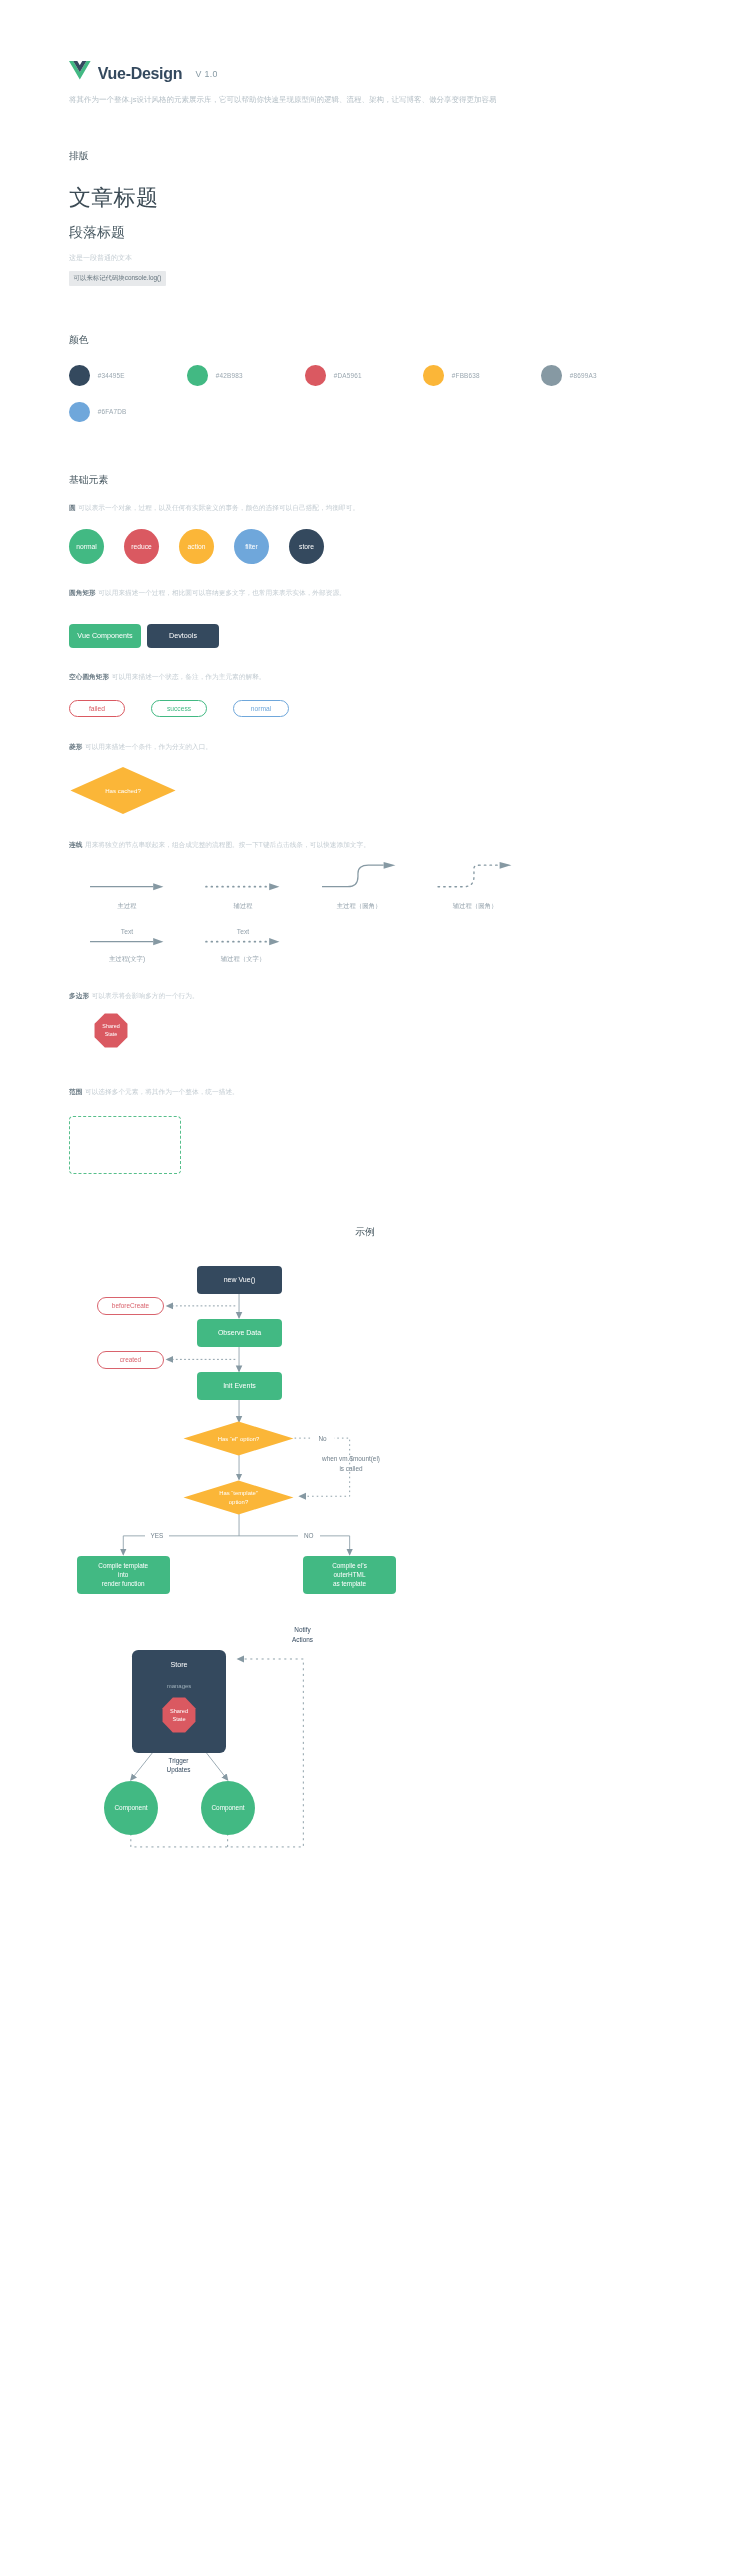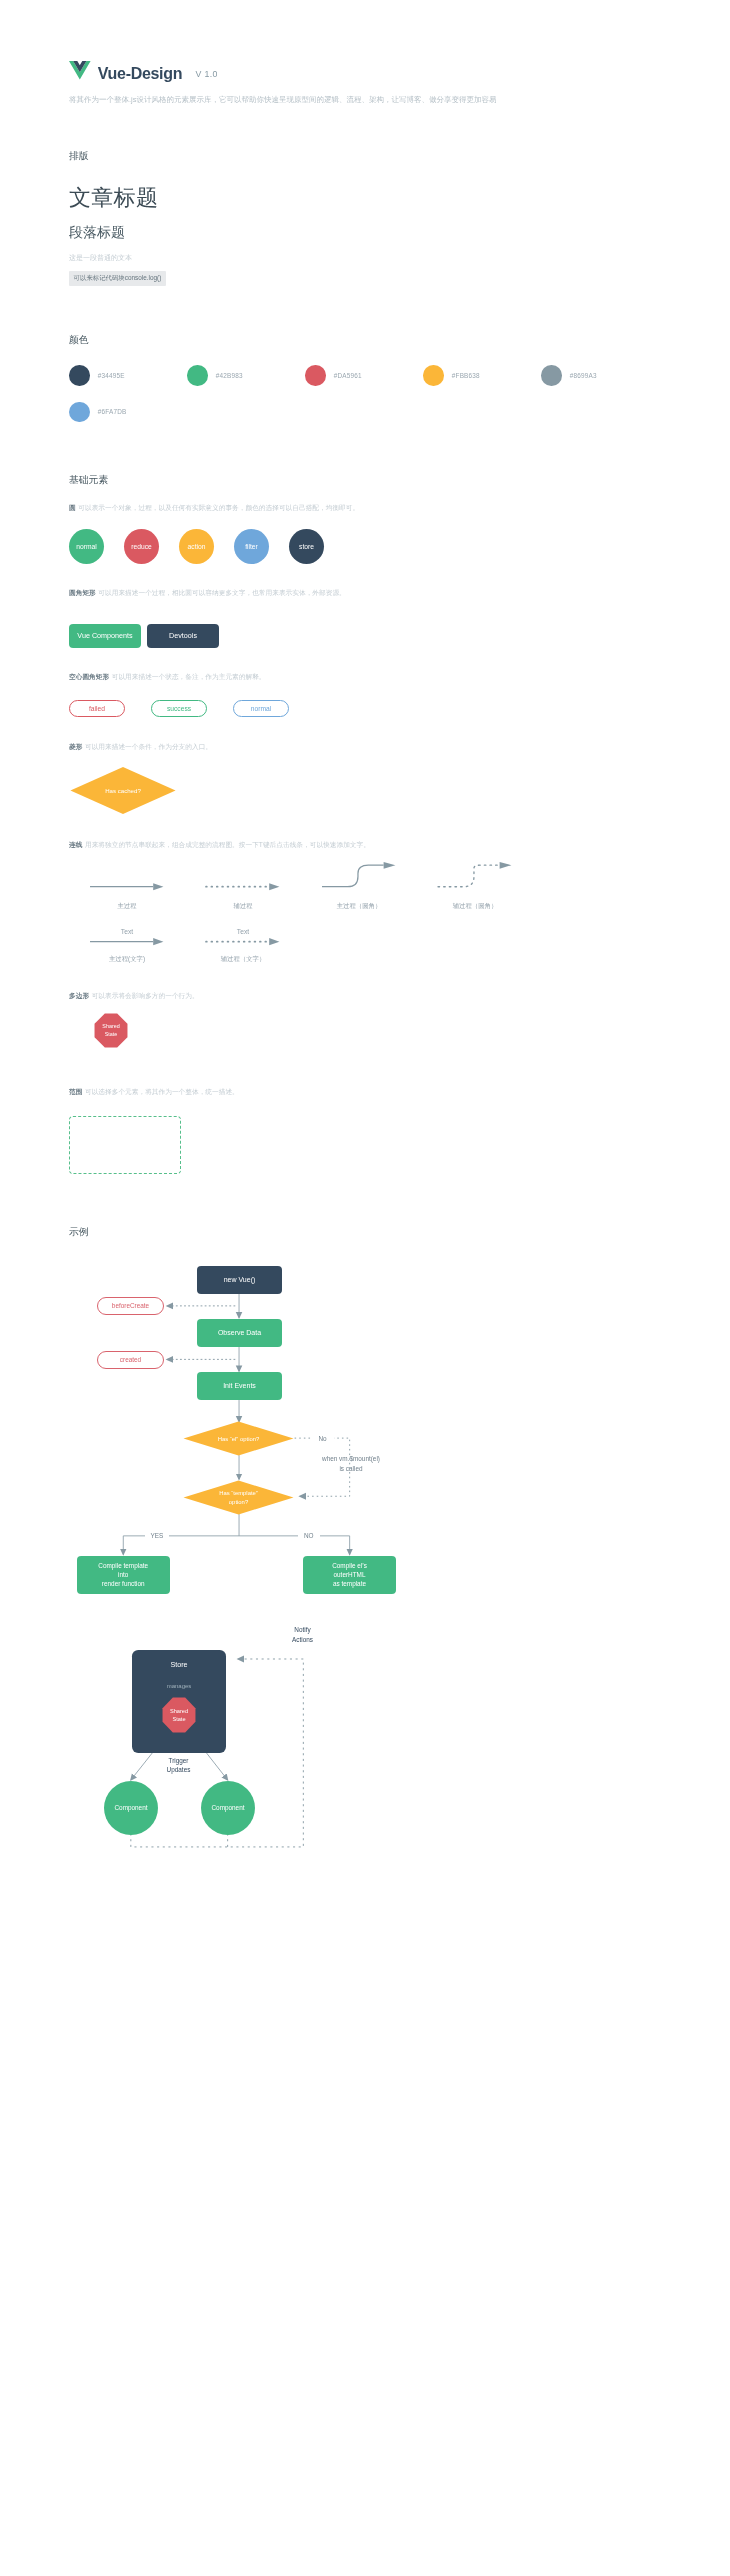--- a/index.html
+++ b/index.html
@@ -23,21 +23,21 @@
   .intro {
     margin-top: 11.3px; font-size: 7.5px; color: #b4bfc6; line-height: 1.8;
     max-width: 587px;
   }
 
   
   .sec-h { font-size: 9.8px; color: #45565f; font-weight: 500; margin: 0; }
   .sec-typography { margin-top: 44px; }
   .sec-colors { margin-top: 48px; }
   .sec-basics { margin-top: 52px; }
-  .sec-examples { margin-top: 52px; }
+  .sec-examples { margin-top: 52px; text-align: center; }
 
   
   .t-h1 { font-size: 22px; color: #3b4a54; font-weight: 400; margin: 19.6px 0 0 0; letter-spacing:0.3px;}
   .t-h2 { font-size: 14px; color: #45565f; font-weight: 500; margin: 11.3px 0 0 0; }
   .t-p  { font-size: 7px; color: #c3ccd2; margin: 10.3px 0 0 0; }
   .t-code {
     display: inline-block; margin-top: 8.2px; background: #e7e9eb; color: #65747d;
     padding: 3.1px 4.6px; font-size: 6.4px; border-radius: 1px;
     font-family: "Liberation Sans", "DejaVu Sans", sans-serif;
   }

